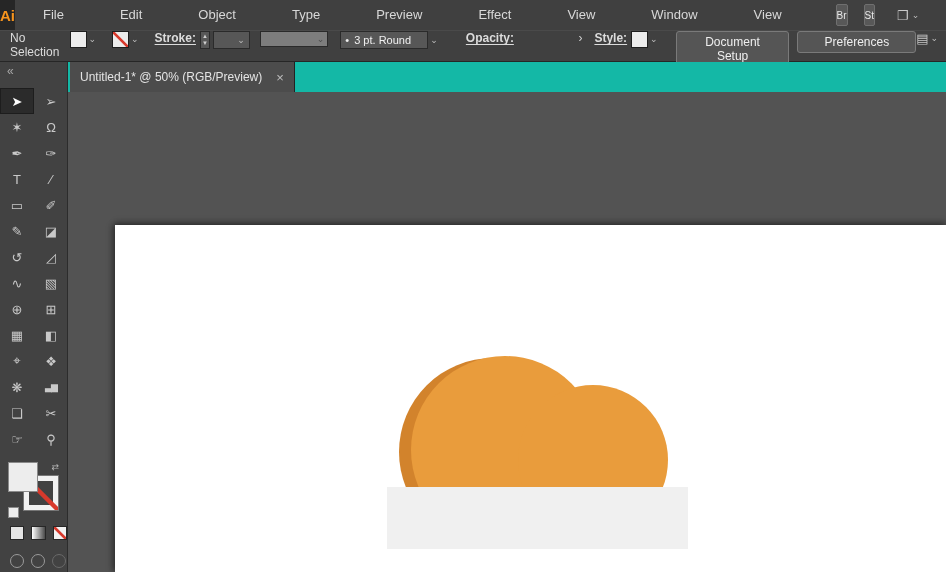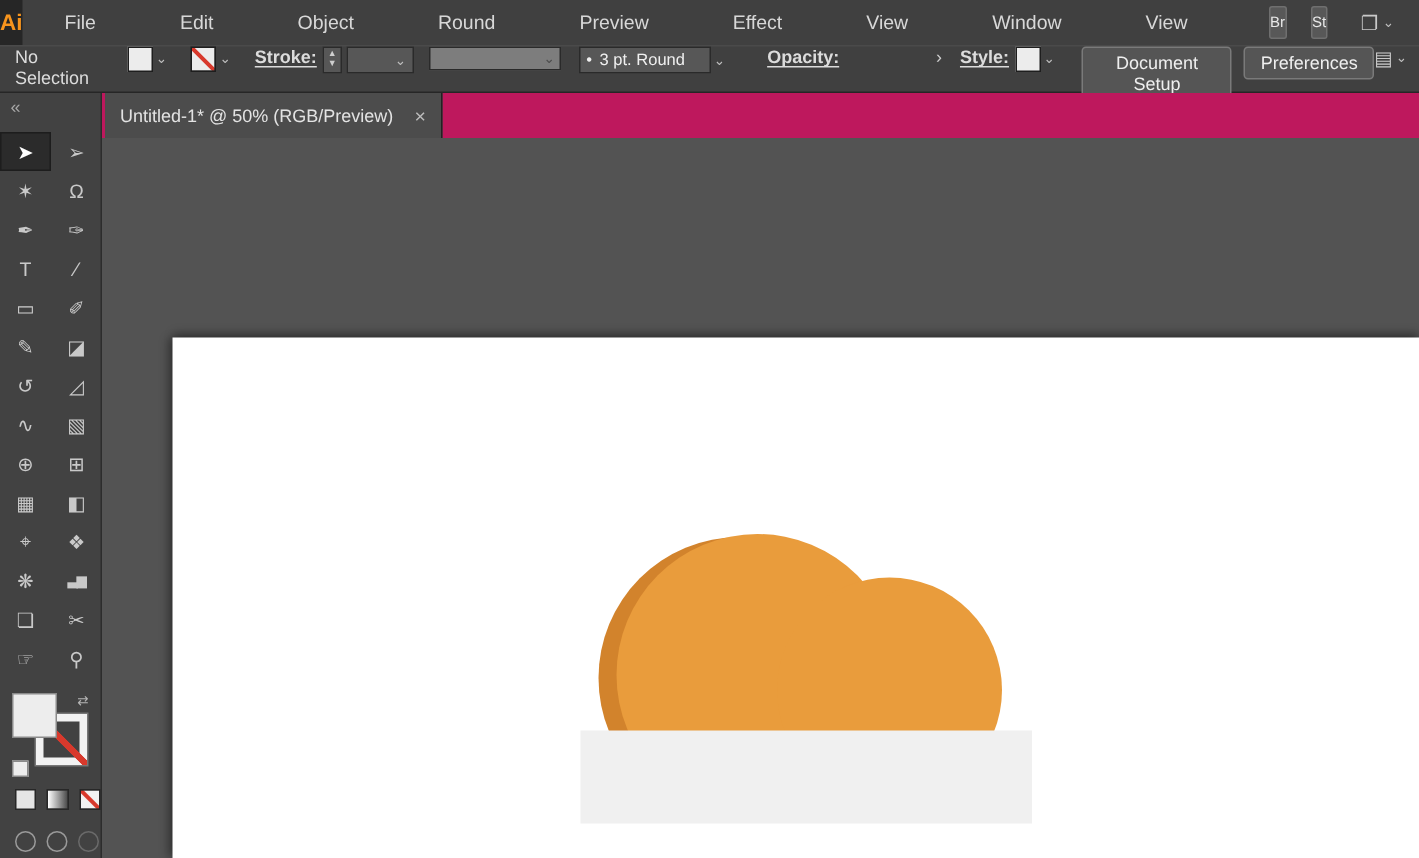--- a/index.html
+++ b/index.html
@@ -33,23 +33,23 @@
   .field{height:18px;background:#575757;border:1px solid #2a2a2a;box-sizing:border-box;
     display:flex;align-items:center;color:#f0f0f0;font-size:11px;padding:0 4px;}
   .link-label{text-decoration:underline;text-underline-offset:2px;font-weight:bold;}
   #stepper{width:14px;height:18px;background:#575757;border:1px solid #2a2a2a;box-sizing:border-box;
     display:flex;flex-direction:column;align-items:center;justify-content:center;margin-left:4px;}
   #stepper span{font-size:6px;line-height:7px;color:#cfcfcf;}
   #profile-dd{width:100px;height:16px;background:#7d7d7d;border:1px solid #2a2a2a;box-sizing:border-box;
     display:flex;align-items:center;justify-content:flex-end;padding-right:3px;margin-left:10px;}
   #profile-dd .chev{color:#4c4c4c;}
   .btn{background:#555555;border:1px solid #7a7a7a;border-radius:3px;color:#efefef;
-    font-size:12px;padding:3px 10px;cursor:default;}
-  
-  #tabstrip{position:absolute;left:68px;top:62px;right:0;height:30px;background:#be185d;
+    font-size:12px;padding:3px 26px;cursor:default;}
+  
+  #tabstrip{position:absolute;left:68px;top:62px;right:0;height:30px;background:#14b8a6;
     display:flex;align-items:flex-end;}
   #doc-tab{height:30px;margin-left:2px;background:#4c4c4c;display:flex;align-items:center;
     padding:0 10px;color:#e3e3e3;font-size:12px;border-right:1px solid #222;}
   #tab-close{margin-left:14px;color:#bdbdbd;font-size:13px;cursor:default;}
   
   #toolpanel{position:absolute;left:0;top:62px;width:68px;bottom:0;background:#424242;
     border-right:1px solid #2c2c2c;box-sizing:border-box;}
   #panel-header{height:20px;color:#a8a8a8;font-size:12px;padding:2px 0 0 7px;box-sizing:border-box;}
   #toolgrid{display:grid;grid-template-columns:34px 34px;margin-top:6px;}
   .tcell{height:26px;display:flex;align-items:center;justify-content:center;color:#c9c9c9;
@@ -84,21 +84,21 @@
   #overlay-rect{left:272px;top:262px;width:301px;height:62px;z-index:3;}
 </style>
 </head>
 <body>
 
 <div id="menubar">
   <div id="ai-logo">Ai</div>
   <span class="mitem">File</span>
   <span class="mitem">Edit</span>
   <span class="mitem">Object</span>
-  <span class="mitem">Round</span>
+  <span class="mitem">Type</span>
   <span class="mitem">Preview</span>
   <span class="mitem">Effect</span>
   <span class="mitem">View</span>
   <span class="mitem">Window</span>
   <span class="mitem">View</span>
   <span class="sq-btn" id="br-btn">Br</span>
   <span class="sq-btn" id="st-btn">St</span>
   <span id="workspace-wrap">
     <span class="bar-icon">❐</span>
     <span class="chev">⌄</span>

